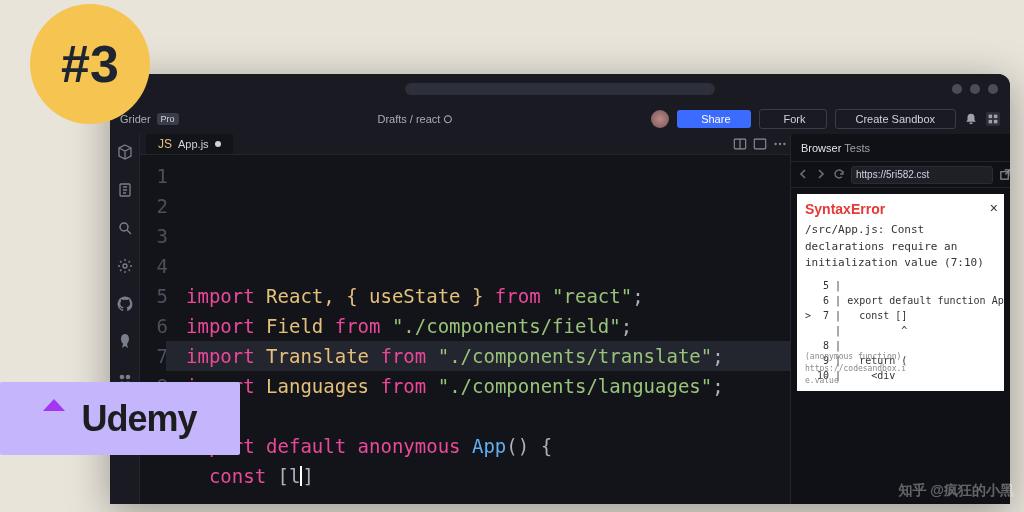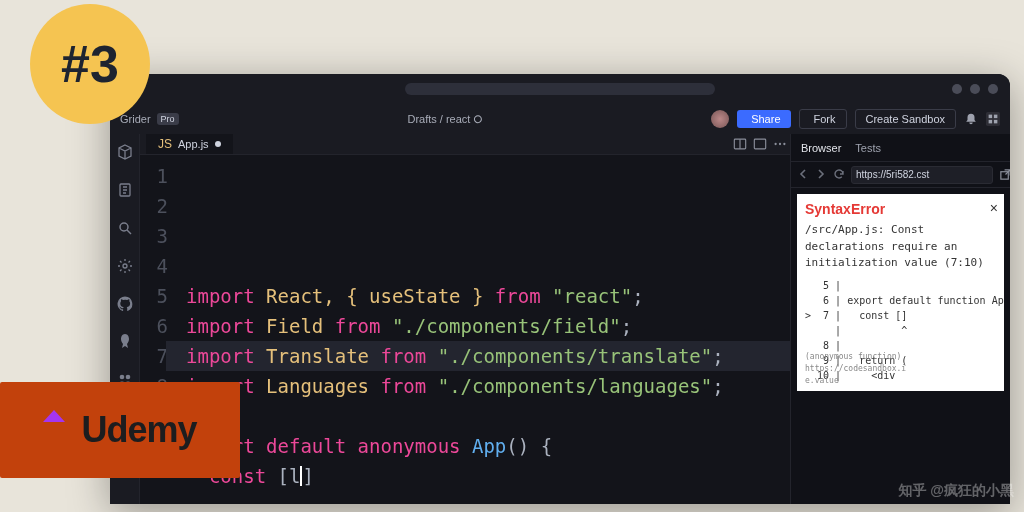--- a/index.html
+++ b/index.html
@@ -9,42 +9,42 @@
     font-family: -apple-system, "Segoe UI", Helvetica, Arial, sans-serif;
     position: relative;
   }
   .badge-circle {
     position: absolute; top: 4px; left: 30px; width: 120px; height: 120px;
     border-radius: 60px; background: #f5c451; z-index: 30;
     display: flex; align-items: center; justify-content: center;
     font: 700 52px/1 Arial, sans-serif; color: #1e2430;
   }
   .udemy-box {
-    position: absolute; left: 0; top: 382px; width: 240px; height: 96px;
-    background: #c2410c; border-radius: 2px; z-index: 30;
+    position: absolute; left: 0; top: 382px; width: 240px; height: 73px;
+    background: #c4b5fd; border-radius: 2px; z-index: 30;
     display:flex; align-items:center; justify-content:center; gap:16px;
     font: 700 36px/1 Arial, sans-serif; color:#1c1d1f; letter-spacing:-1px;
   }
   .udemy-roof { width:0;height:0;border-left:11px solid transparent;border-right:11px solid transparent;border-bottom:12px solid #a435f0;position:relative;top:-14px;}
   .window {
     position: absolute; left: 110px; top: 74px; width: 900px; height: 430px;
     border-radius: 12px 12px 0 0; background: #13141a;
     box-shadow: 0 8px 40px rgba(0,0,0,.35);
     display:flex; flex-direction:column; overflow:hidden;
   }
   .mac-bar { height: 30px; background:#1a1b22; display:flex; align-items:center; padding:0 14px; position:relative; }
   .mac-bar .drag { position:absolute; left:50%; transform:translateX(-50%); width:310px; height:12px; background:#2d2f3a; border-radius:6px;}
   .dots { position:absolute; right:12px; display:flex; gap:8px; }
   .dots span{width:10px;height:10px;border-radius:5px;background:#4a4c58;}
   .top-bar { height: 30px; background:#1a1b22; display:flex; align-items:center; font-size:11px; color:#a8acb8; padding:0 10px; }
   .top-bar .left { display:flex; align-items:center; gap:6px; }
   .pro { background:#3a3c48; color:#cfd3df; font-size:9px; padding:1px 4px; border-radius:3px; }
   .top-bar .mid { flex:1; text-align:center; }
   .top-bar .right { display:flex; align-items:center; gap:8px; }
-  .btn { padding:3px 10px; border-radius:3px; font-size:11px; display:flex; align-items:center; gap:4px; cursor:pointer; }
+  .btn { padding:3px 20px; border-radius:3px; font-size:11px; display:flex; align-items:center; gap:4px; cursor:pointer; }
   .btn.share { background:#3b6bff; color:#fff; }
   .btn.ghost { border:1px solid #3a3c48; color:#cfd3df; }
   .avatar { width:18px;height:18px;border-radius:9px;background:radial-gradient(#b88,#755);}
   .bell, .dotsq { width:14px;height:14px; color:#9ea2ae; }
   .bell svg, .dotsq svg{width:14px;height:14px;}
   .body { flex:1; display:flex; min-height:0; }
   .rail { width:30px; background:#1a1b22; border-right:1px solid #23242c;
     display:flex; flex-direction:column; align-items:center; padding-top:10px; gap:18px; color:#7a7e8c;}
   .rail svg{width:16px;height:16px;}
   .editor-wrap { flex:1; display:flex; flex-direction:column; min-width:0; }
@@ -55,21 +55,21 @@
   .tabs .tool { width:20px;height:20px;display:flex;align-items:center;justify-content:center;color:#8a8e9a; }
   .tabs .tool svg{width:14px;height:14px;}
   .editor { flex:1; display:flex; font: 500 19px/30px "Menlo","Consolas",monospace; background:#13141a; }
   .gutter { width:36px; text-align:right; padding:6px 8px 0 0; color:#4c505c; }
   .code { flex:1; padding:6px 0 0 10px; white-space:pre; color:#d4d7df; position:relative; }
   .hl-line { position:absolute; left:-10px; right:0; top:186px; height:30px; background:#23252f; }
   .code .layer{position:relative;}
   .tk-kw{color:#ec4899;} .tk-mod{color:#e5c07b;} .tk-str{color:#98c379;} .tk-fn{color:#61afef;} .tk-pun{color:#abb2bf;}
   .caret{display:inline-block;width:2px;height:20px;background:#fff;vertical-align:-3px;}
   .right-panel { width:220px; background:#101117; border-left:1px solid #23242c; display:flex; flex-direction:column; font-size:11px; color:#9ea2ae;}
-  .rp-tabs { height:28px; display:flex; align-items:center; gap:14px; padding:0 10px; border-bottom:1px solid #23242c;}
+  .rp-tabs { height:28px; display:flex; align-items:center; gap:3px; padding:0 10px; border-bottom:1px solid #23242c;}
   .rp-tabs span[aria-selected="true"]{color:#e2e4ea;}
   .addr { height:26px; display:flex; align-items:center; gap:6px; padding:0 6px; border-bottom:1px solid #23242c;}
   .addr .nav{width:14px;height:14px;color:#6b6f7b;} .addr .nav svg{width:12px;height:12px;}
   .addr input{flex:1;height:18px;background:#1e1f27;border:1px solid #2a2b33;color:#cfd3df;font-size:10px;padding:0 4px;border-radius:3px;}
   .addr .tool{width:18px;height:18px;color:#8a8e9a;display:flex;align-items:center;justify-content:center;} .addr .tool svg{width:13px;height:13px;}
   .err-card { margin:6px; background:#fff; color:#444; padding:8px; font:400 11px/1.5 "Menlo",monospace; position:relative; flex:1; overflow:hidden; }
   .err-card .t { font:700 14px/1 Arial; color:#e53935; margin-bottom:6px; }
   .err-card .x { position:absolute; top:6px; right:6px; color:#333; font:400 14px Arial; cursor:pointer;}
   .err-card .msg { color:#333; margin-bottom:6px; }
   .err-card pre { font:400 10px/1.5 "Menlo",monospace; white-space:pre; color:#333; }

